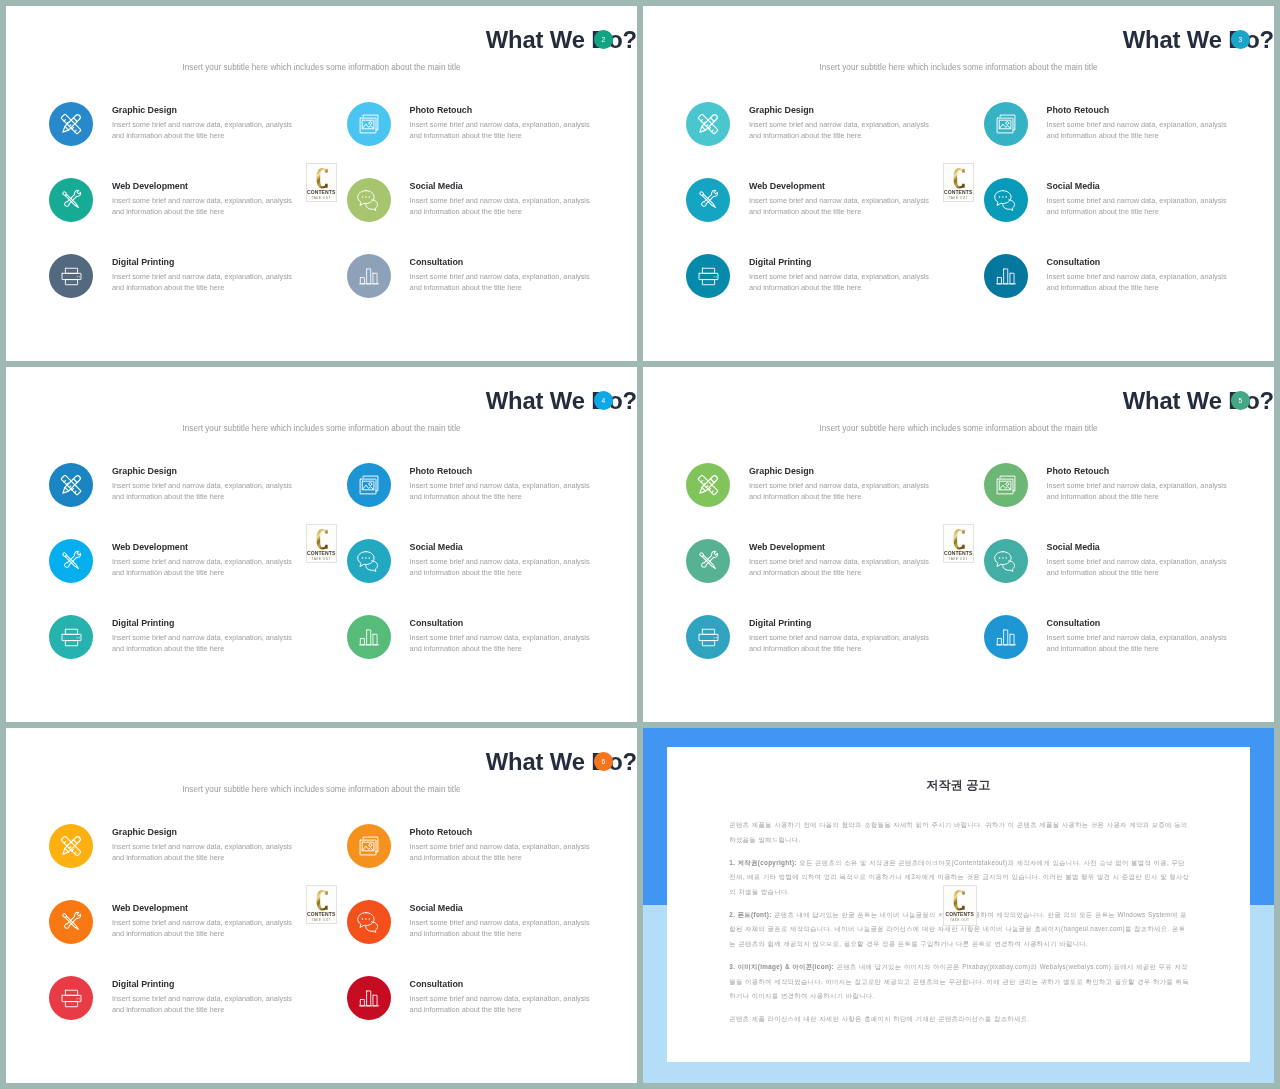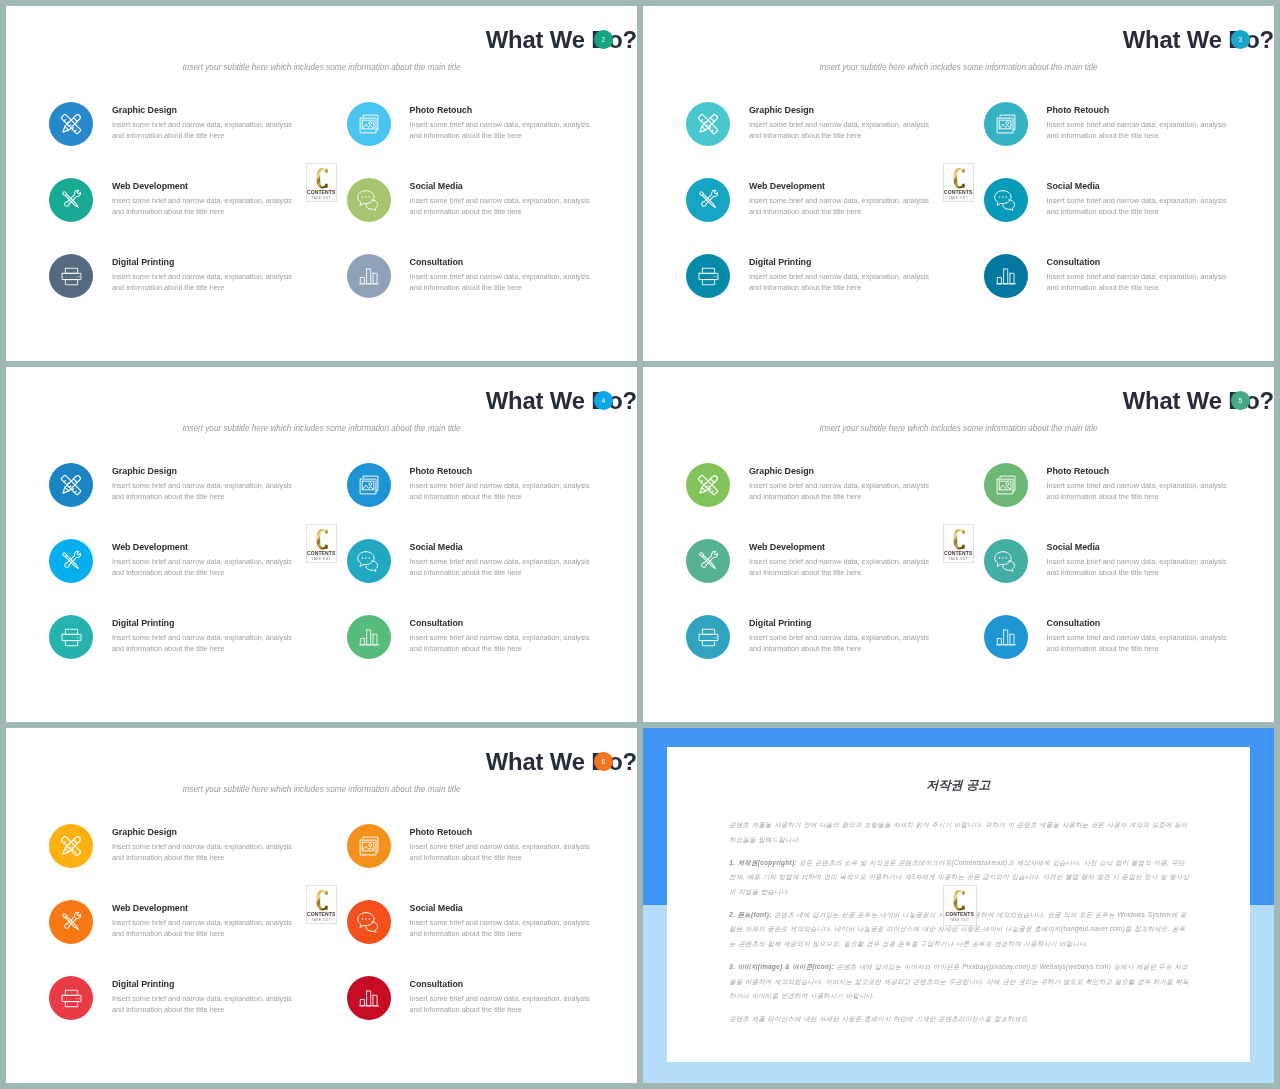--- a/index.html
+++ b/index.html
@@ -7,21 +7,21 @@
   body{width:1280px;height:1089px;background:#9fb8b4;
        font-family:"Liberation Sans",sans-serif;overflow:hidden;}
   #grid{position:absolute;left:0;top:0;width:1280px;height:1089px;}
 
   .slide{position:absolute;background:#ffffff;overflow:hidden;}
 
   
   .s-title{position:absolute;left:0;right:0;top:20.3px;text-align:right;
            font-size:23.8px;font-weight:bold;color:#252d3d;letter-spacing:-0.15px;}
   .s-sub{position:absolute;left:0;right:0;top:57.0px;text-align:center;
-         font-size:8.17px;color:#9a9a9a;letter-spacing:0.02px;font-style:italic;}
+         font-size:8.17px;color:#9a9a9a;letter-spacing:0.02px;}
   .s-num{position:absolute;width:18.6px;height:18.6px;border-radius:50%;
          right:24.4px;top:24px;color:#fff;font-size:6.6px;
          display:flex;align-items:center;justify-content:center;font-weight:normal;}
 
   .item{position:absolute;width:270px;height:70px;}
   .item .circ{position:absolute;left:0;top:0;width:44px;height:44px;border-radius:50%;
               display:flex;align-items:center;justify-content:center;}
   .item .circ svg{width:23.5px;height:23.5px;display:block;}
   .item .circ.ic-pencil-ruler-icon svg{width:30px;height:30px;}
   .item .circ.ic-tools-icon svg{width:28px;height:28px;}
@@ -639,21 +639,21 @@
             <path fill="url(#goldgrad)" d="M96 28 L96 4 L78 4 C70 1,60 0,50 0 C22 0,4 26,4 65 C4 104,22 130,50 130 C60 130,70 129,78 126 L96 126 L96 100 L74 100 L74 112 C68 115,60 116,54 116 C40 116,34 100,34 65 C34 30,40 14,54 14 C60 14,68 15,74 18 L74 28 Z"></path>
           </svg>
         </div>
       <div class="lg-n">CONTENTS</div>
       <div class="lg-s">TAKE OUT</div>
     </div>
     </div>
     <div class="cslide" style="left: 643px; top: 728px; width: 631px; height: 355px;">
       <div class="cband-top"></div>
       <div class="cband-bot"></div>
-      <div class="cpaper" style="left:23.8px;top:19.3px;right:24px;bottom:21px;font-style:italic;">
+      <div class="cpaper" style="left:23.8px;top:19.3px;right:24px;bottom:21px;">
     <div class="cp-title">저작권 공고</div>
     <div class="cp-body">
           <p><span>콘텐츠 제품을 사용하기 전에 다음의 협약과 조항들을 자세히 읽어 주시기 바랍니다. 귀하가 이 콘텐츠 제품을 사용하는 것은 사용자 계약과 보증에 동의하셨음을 말해드립니다.</span></p>
           <p><b>1. 저작권(copyright):</b><span> 모든 콘텐츠의 소유 및 저작권은 콘텐츠테이크아웃(Contentstakeout)과 제작자에게 있습니다. 사전 승낙 없이 불법적 이용, 무단전재, 배포 기타 방법에 의하여 영리 목적으로 이용하거나 제3자에게 이용하는 것은 금지되어 있습니다. 이러한 불법 행위 발견 시 준엄한 민사 및 형사상의 처벌을 받습니다.</span></p>
           <p><b>2. 폰트(font):</b><span> 콘텐츠 내에 담겨있는 한글 폰트는 네이버 나눔글꼴의 저작권을 이용하여 제작되었습니다. 한글 외의 모든 폰트는 Windows System에 포함된 자체의 글폰로 제작되습니다. 네이버 나눔글꼴 라이선스에 대한 자세한 사항은 네이버 나눔글꼴 홈페이지(hangeul.naver.com)를 참조하세요. 폰트는 콘텐츠와 함께 제공되지 않으므로, 필요할 경우 정용 폰트를 구입하거나 다른 폰트로 변경하여 사용하시기 바랍니다.</span></p>
           <p><b>3. 이미지(image) &amp; 아이콘(icon):</b><span> 콘텐츠 내에 담겨있는 이미지와 아이콘은 Pixabay(pixabay.com)와 Webalys(webalys.com) 등에서 제공한 무료 저작물을 이용하여 제작되었습니다. 이미지는 참고로만 제공되고 콘텐츠와는 무관합니다. 이에 관한 권리는 귀하가 별도로 확인하고 필요할 경우 허가를 취득하거나 이미지를 변경하여 사용하시기 바랍니다.</span></p>
           <p><span>콘텐츠 제품 라이선스에 대한 자세한 사항은 홈페이지 하단에 기재한 콘텐츠라이선스를 참조하세요.</span></p>
         </div>
       </div>
       <div class="logo cp-logo" style="left:299.7px;top:157.1px;">

